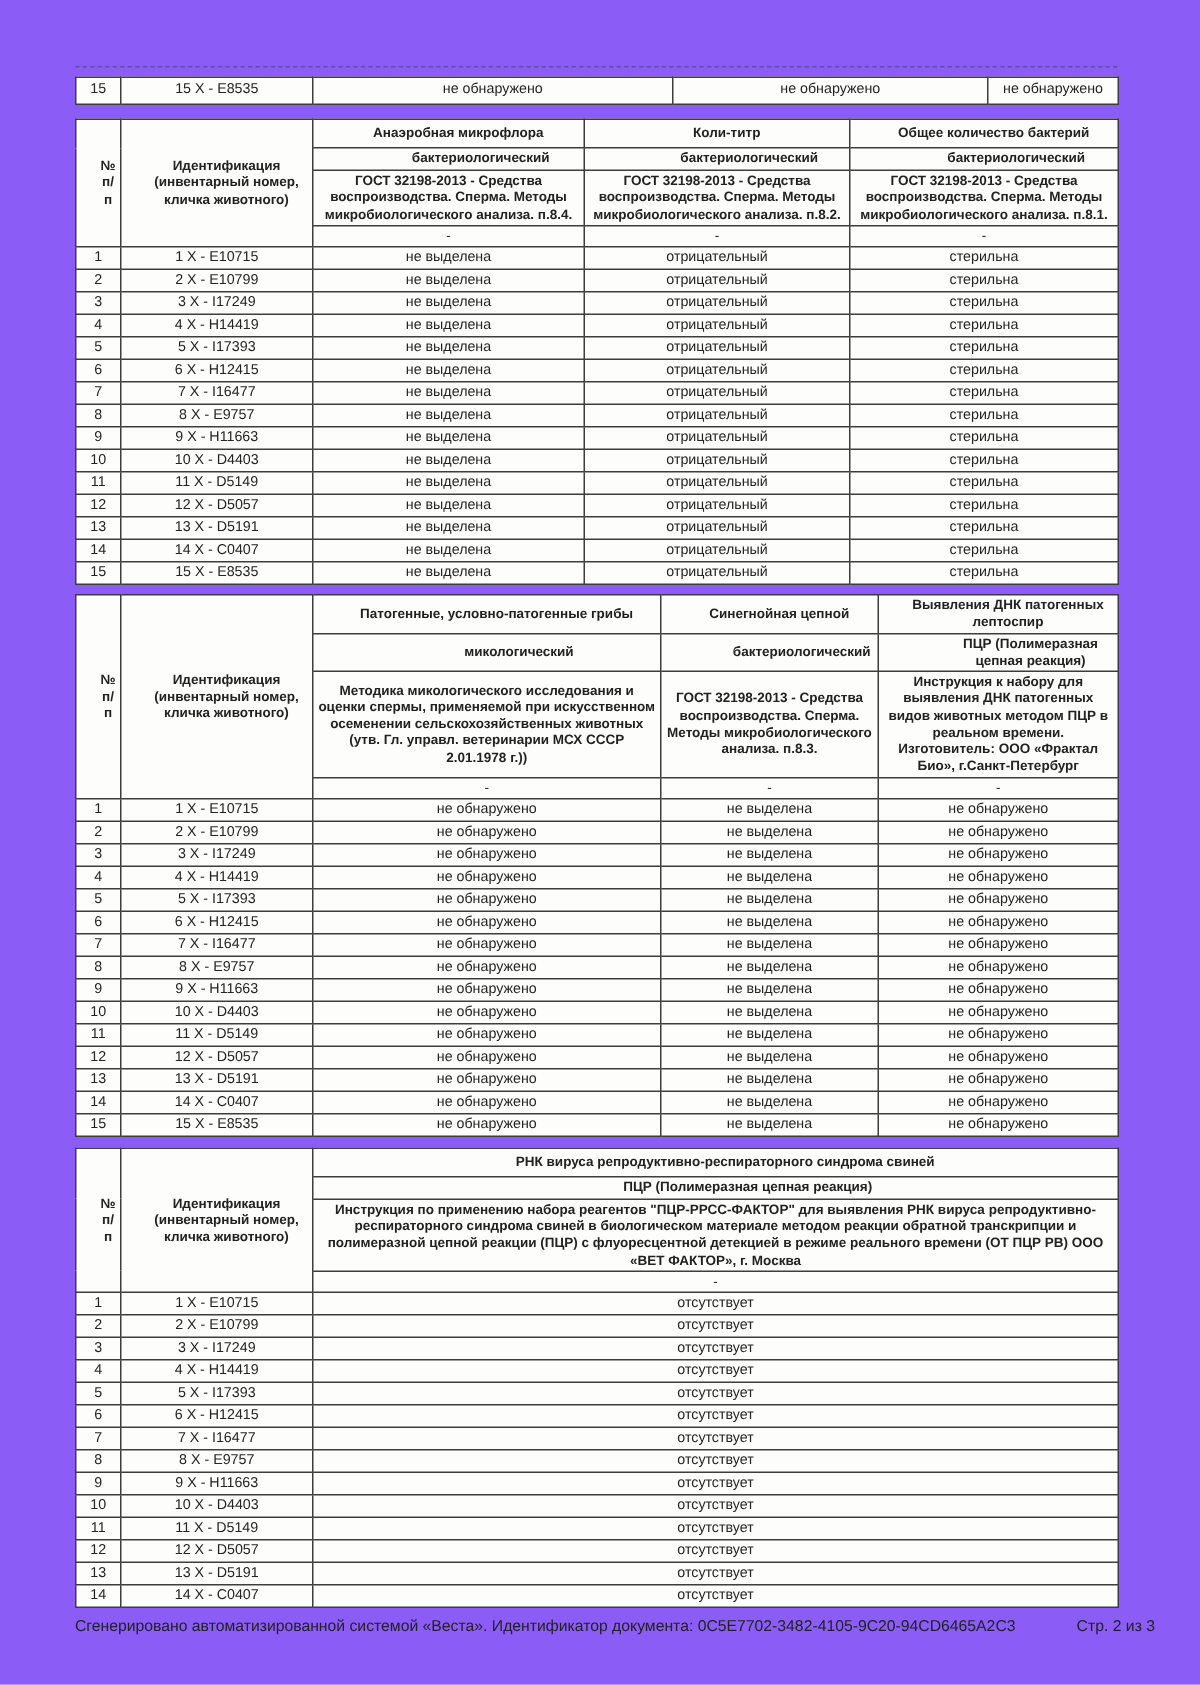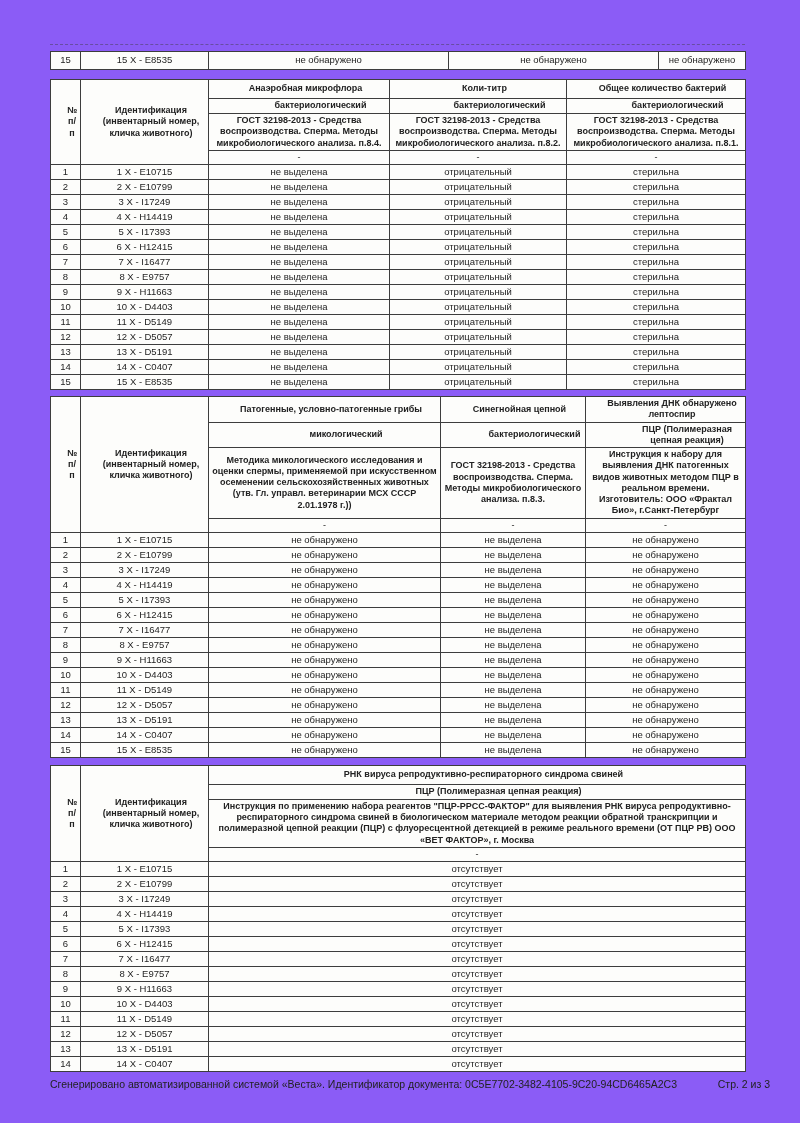--- a/index.html
+++ b/index.html
@@ -242,21 +242,21 @@
           <col style="width: 232px;">
           <col style="width: 145px;">
           <col style="width: 160px;">
         </colgroup>
         <thead>
           <tr>
             <th rowspan="4">№ п/п</th>
             <th rowspan="4">Идентификация (инвентарный номер, кличка животного)</th>
             <th>Патогенные, условно-патогенные грибы</th>
             <th>Синегнойная цепной</th>
-            <th>Выявления ДНК обнаружено лептоспир</th>
+            <th>Выявления ДНК патогенных лептоспир</th>
           </tr>
           <tr>
             <th>микологический</th>
             <th>бактериологический</th>
             <th>ПЦР (Полимеразная цепная реакция)</th>
           </tr>
           <tr>
             <th>Методика микологического исследования и оценки спермы, применяемой при искусственном осеменении сельскохозяйственных животных (утв. Гл. управл. ветеринарии МСХ СССР 2.01.1978 г.))</th>
             <th>ГОСТ 32198-2013 - Средства воспроизводства. Сперма. Методы микробиологического анализа. п.8.3.</th>
             <th>Инструкция к набору для выявления ДНК патогенных видов животных методом ПЦР в реальном времени. Изготовитель: ООО «Фрактал Био», г.Санкт-Петербург</th>

